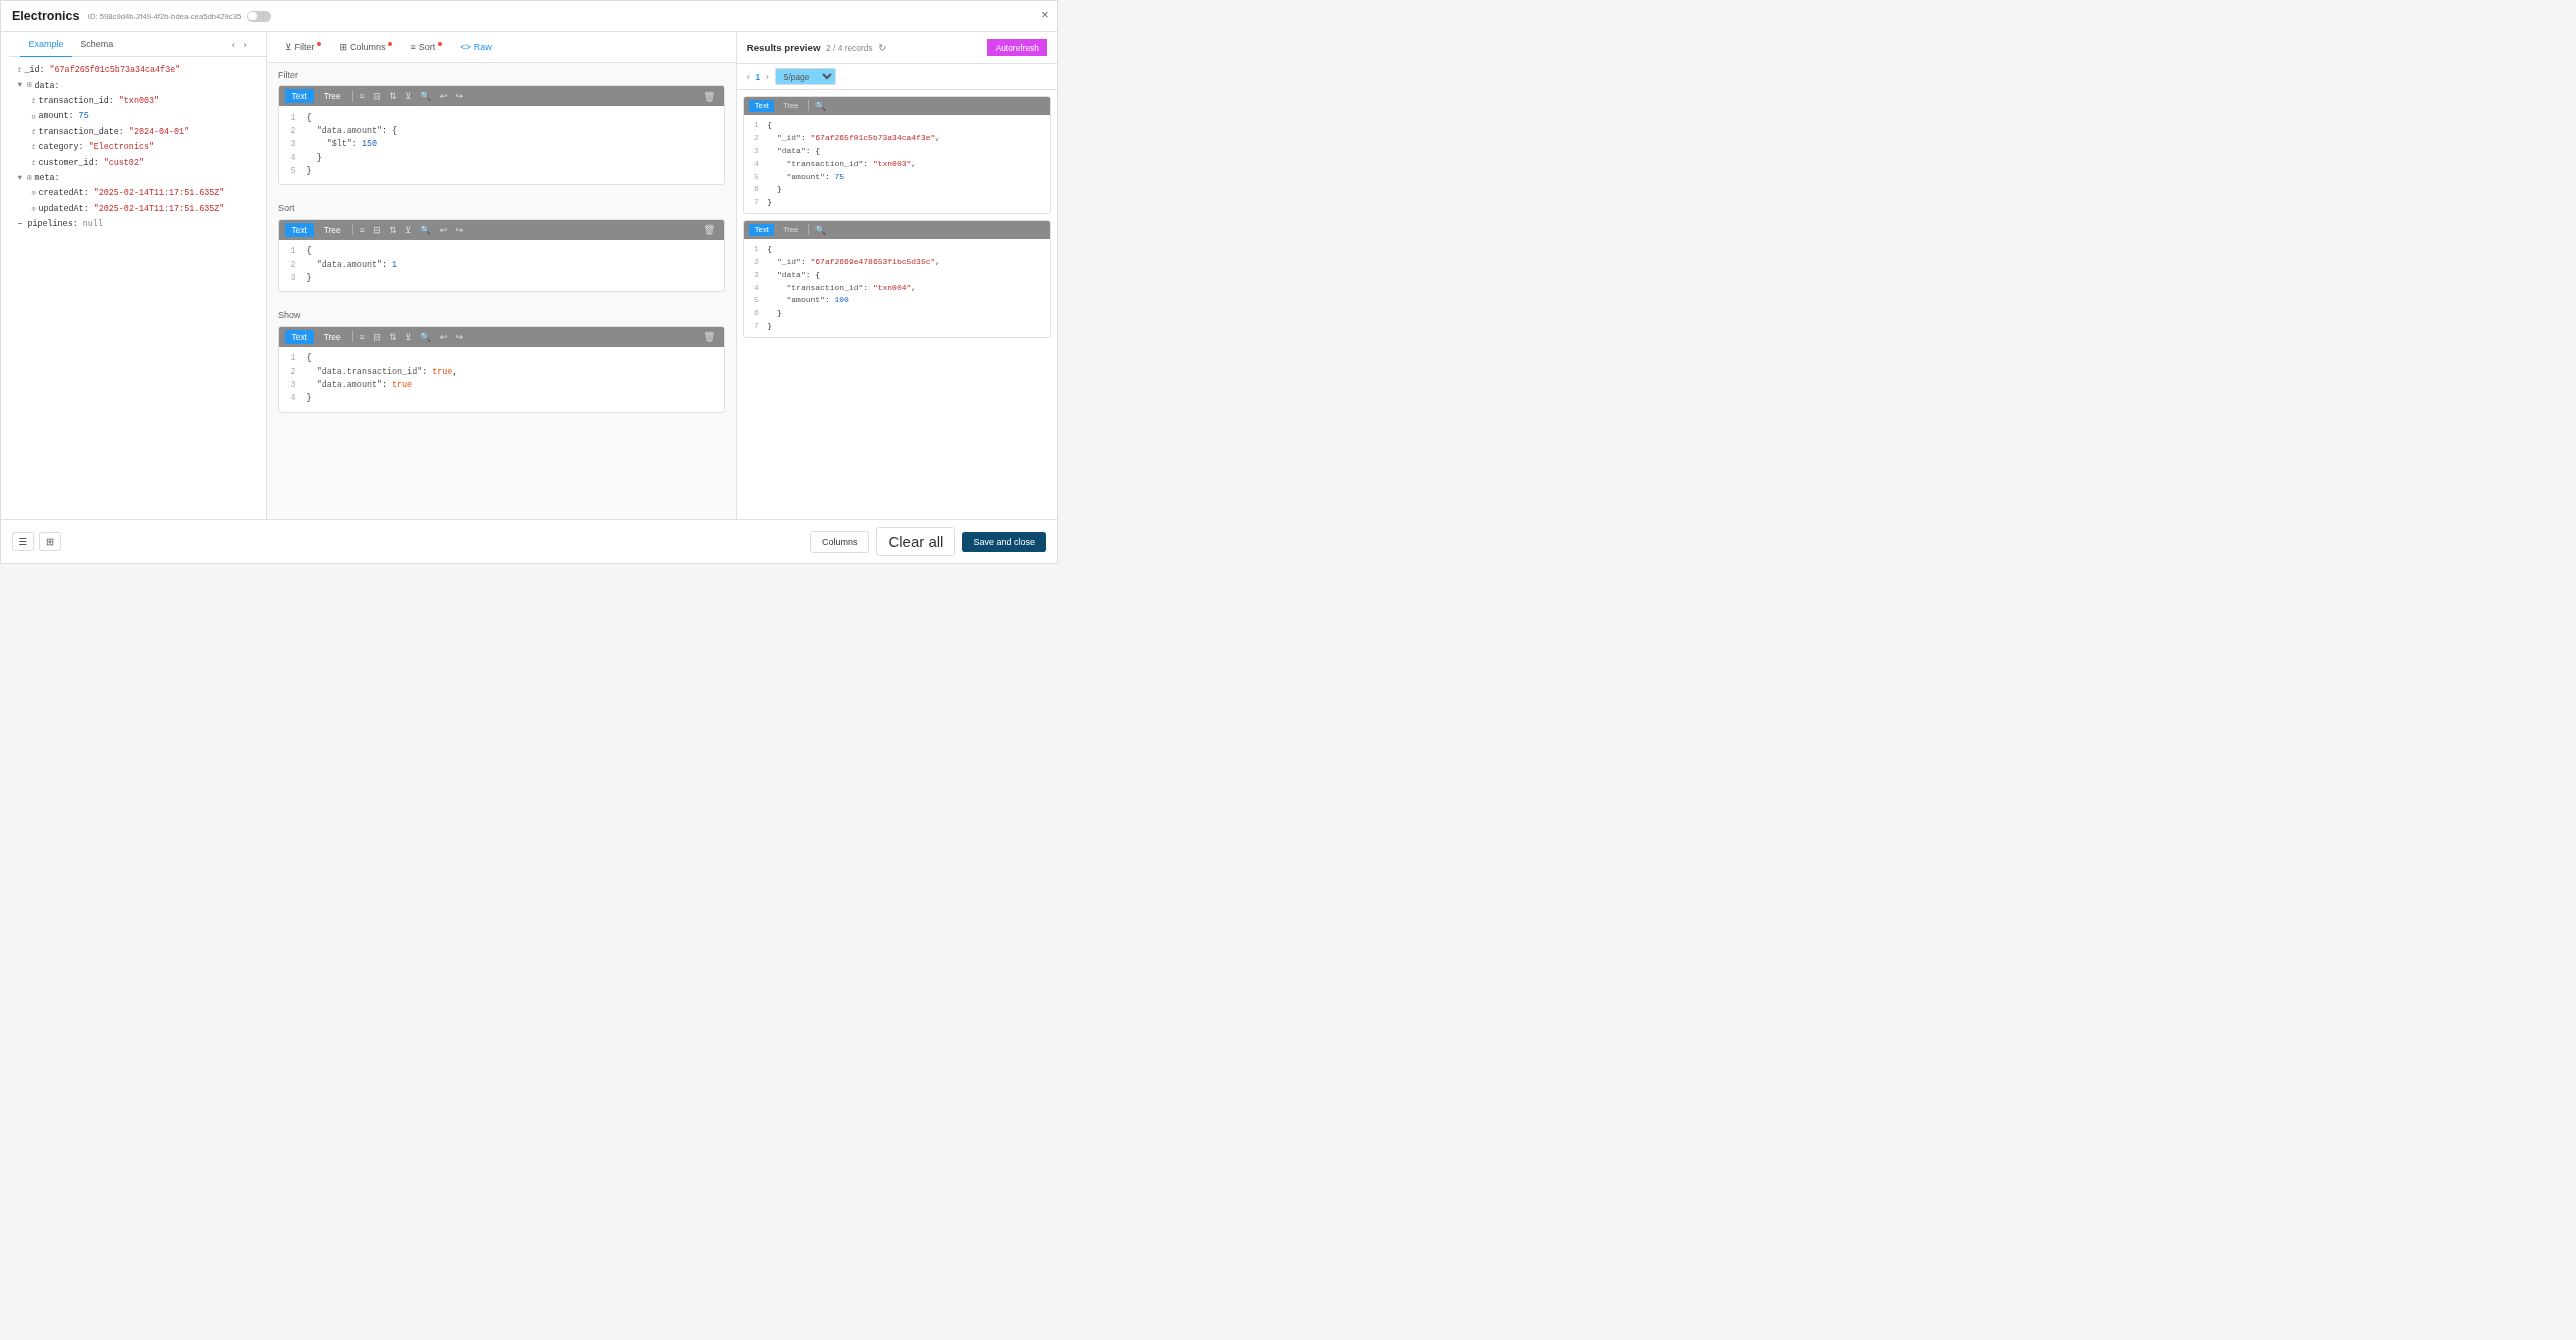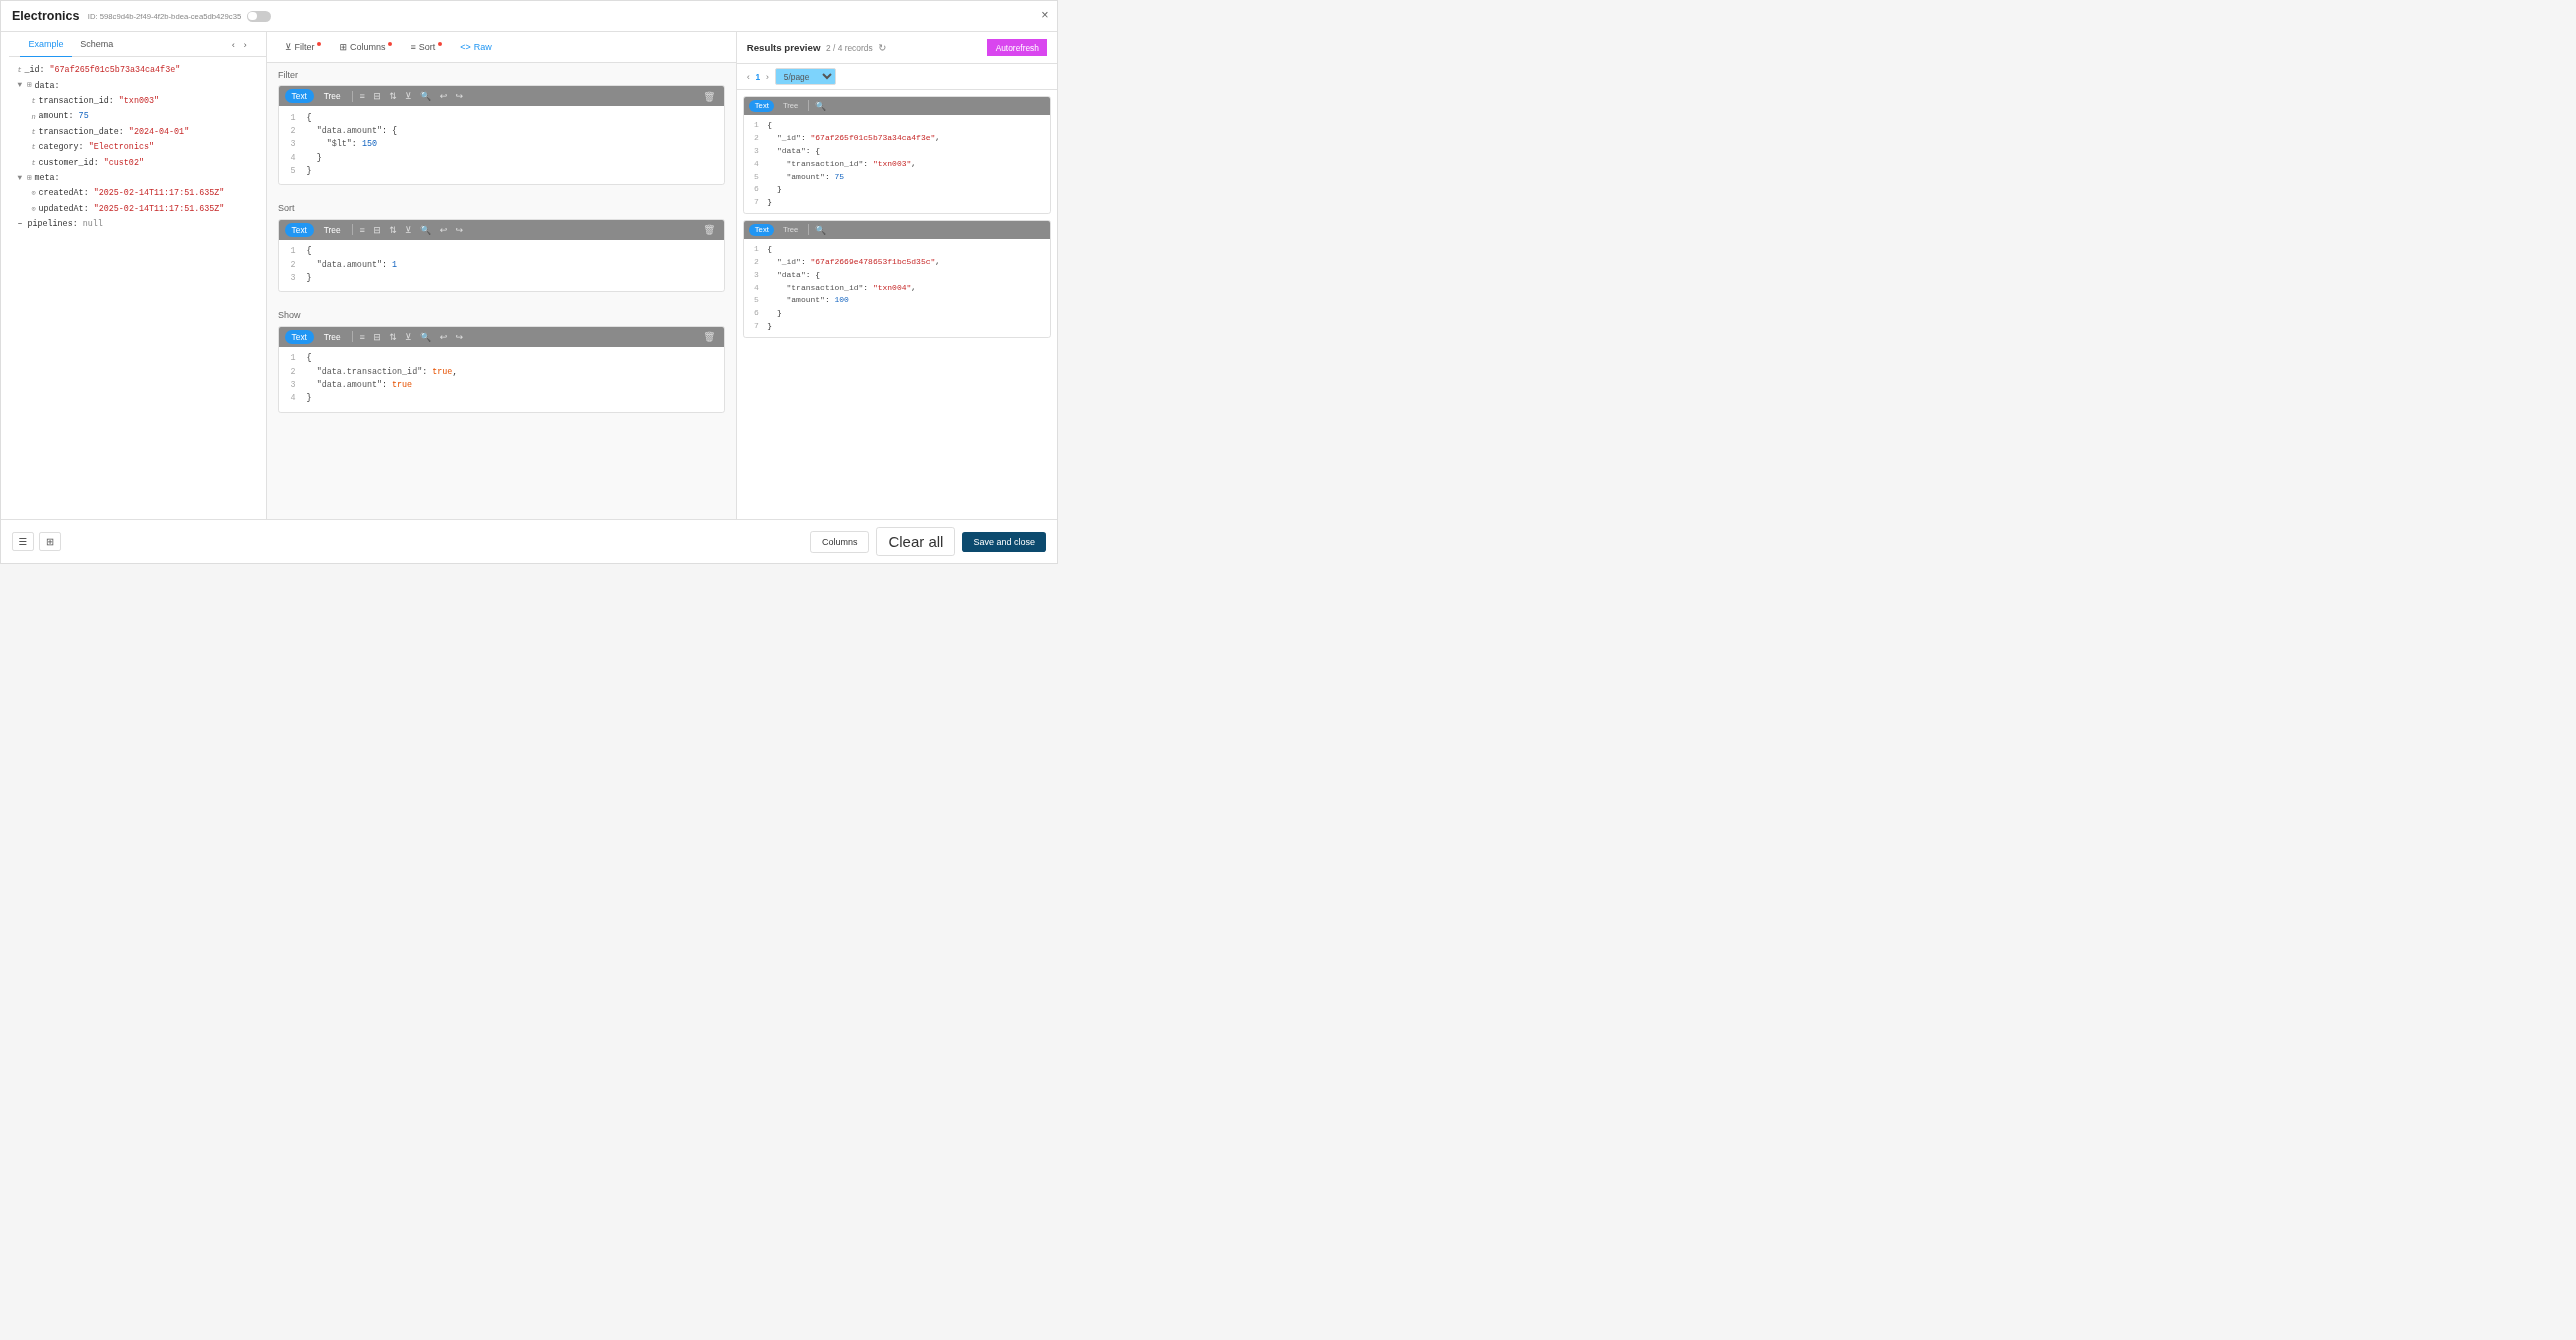--- a/index.html
+++ b/index.html
@@ -200,21 +200,21 @@
     .code-toolbar {
       display: flex;
       align-items: center;
       background: #8a8a8a;
       padding: 2.8px 5.6px;
       gap: 2.8px;
     }
     .code-tab {
       padding: 2.1px 7px;
       font-size: 8.4px;
-      border-radius: 7px;
+      border-radius: 0;
       cursor: pointer;
       color: #fff;
     }
     .code-tab.active {
       background: #2196f3;
       color: #fff;
     }
     .code-toolbar-spacer { flex: 1; }
     .code-tool-icon {
       background: none;

